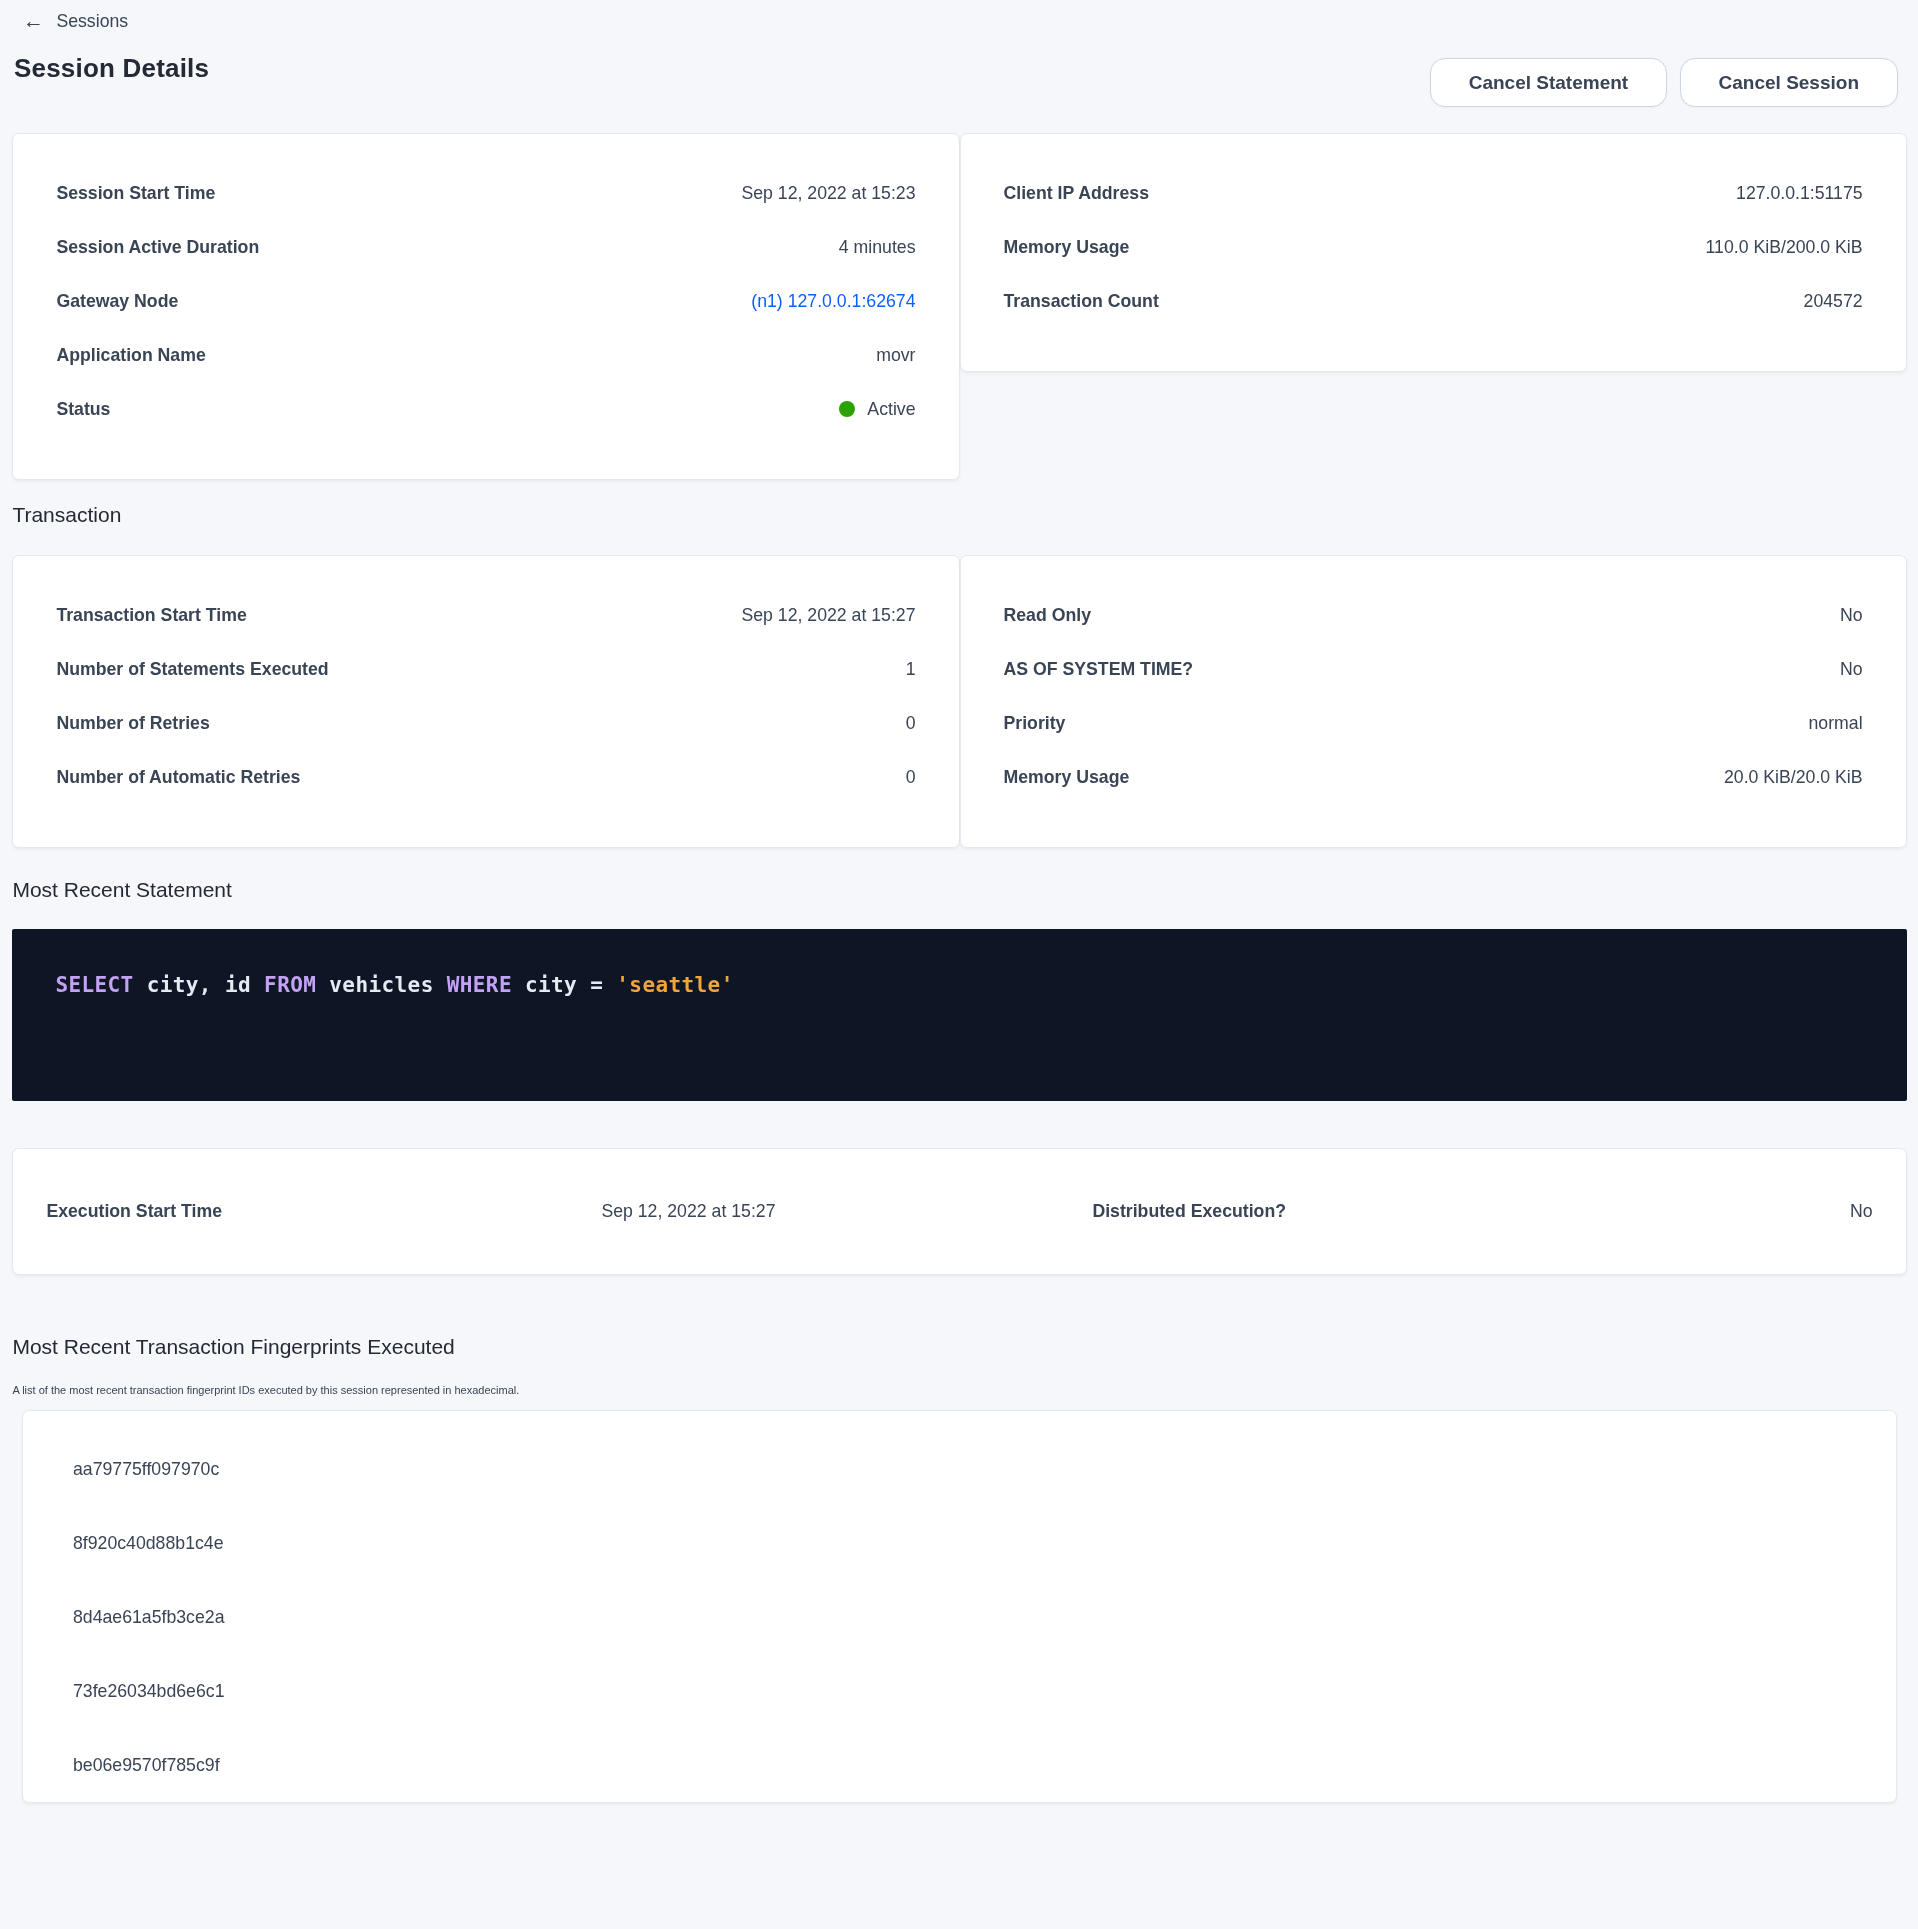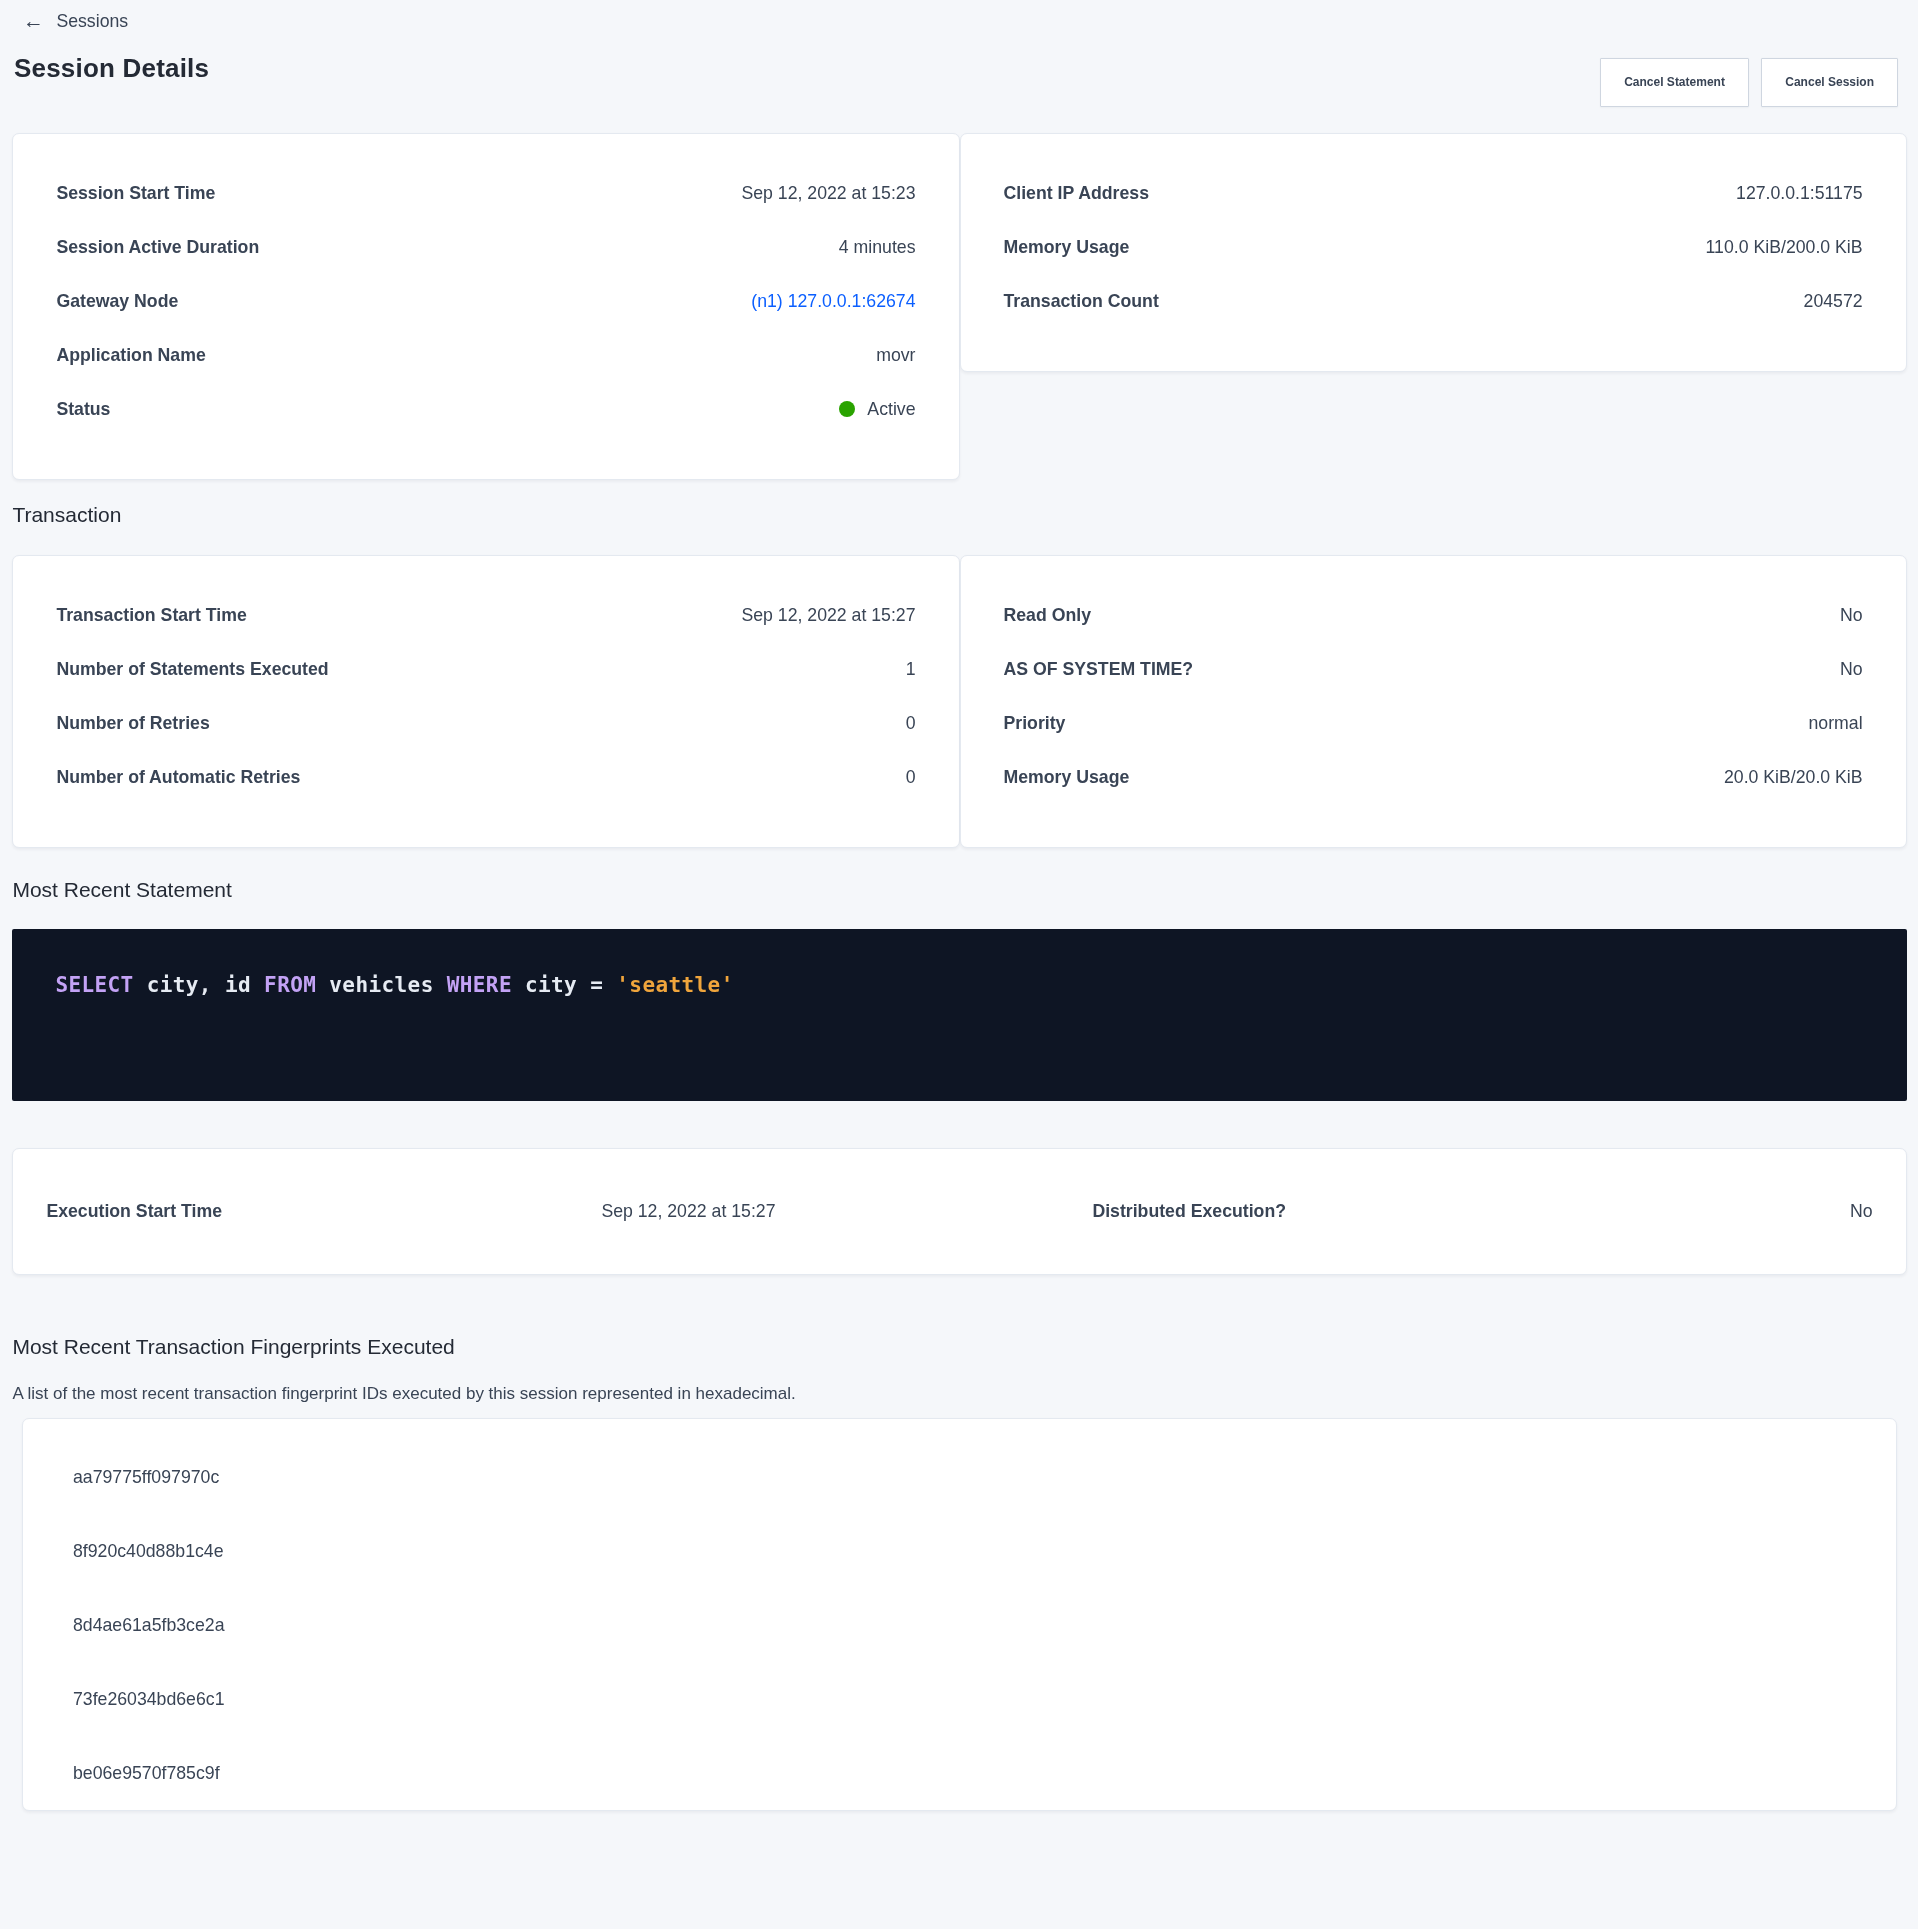--- a/index.html
+++ b/index.html
@@ -19,42 +19,42 @@
     font-size:17.7px;color:var(--text);text-decoration:none;cursor:pointer;
   }
   .breadcrumb .arrow{font-size:21px;line-height:19.5px;}
   .titlerow{
     display:flex;justify-content:space-between;align-items:flex-start;
     margin:21px 21px 0 14px;
   }
   h1{margin:0;font-size:26px;font-weight:bold;color:var(--heading);letter-spacing:0.2px;}
   .btns{display:flex;gap:12.4px;margin-top:5.3px;}
   .btn{
-    background:#fff;border:0.9px solid var(--btnborder);border-radius:1px;
-    font-family:"Liberation Sans",sans-serif;font-size:12px;font-weight:bold;color:var(--text);
-    padding:0 23px;height:49px;line-height:47px;cursor:pointer;box-shadow:0 0.9px 1.8px rgba(33,43,54,.04);
+    background:#fff;border:0.9px solid var(--btnborder);border-radius:15px;
+    font-family:"Liberation Sans",sans-serif;font-size:19px;font-weight:bold;color:var(--text);
+    padding:0 38px;height:49px;line-height:47px;cursor:pointer;box-shadow:0 0.9px 1.8px rgba(33,43,54,.04);
   }
   
   .cards{display:flex;margin:26.6px 12.4px 0 12.4px;align-items:flex-start;}
   .card{
     background:var(--card);border:0.9px solid var(--border);border-radius:7px;
     box-shadow:0 1.8px 2.7px rgba(33,43,54,.05);
   }
   .infocard{padding:32px 43px 43px 43px;flex:1;}
   .row{display:flex;justify-content:space-between;align-items:center;height:54px;font-size:17.7px;}
   .lbl{font-weight:bold;color:var(--text);}
   .val{color:var(--text);text-align:right;}
   .val a{color:var(--link);text-decoration:none;cursor:pointer;}
   .status{display:inline-flex;align-items:center;gap:12.4px;}
   .dot{width:16px;height:16px;border-radius:50%;background:var(--green);display:inline-block;}
   
   .section-h{font-size:21px;font-weight:normal;color:var(--heading);margin:23px 0 28px 12.4px;}
   .section-h.mrs{margin-top:30px;margin-bottom:26.6px;}
   .section-h.fp{margin-top:60px;margin-bottom:0;}
-  .sub{font-size:17px;color:var(--text);margin:25px 0 14px 12.4px;}
+  .sub{font-size:11px;color:var(--text);margin:25px 0 14px 12.4px;}
   
   .code{
     margin:0 12.4px;background:var(--codebg);border-radius:2px;height:172px;
     padding:44px 43px;font-family:"DejaVu Sans Mono","Liberation Mono",monospace;
     font-size:21px;font-weight:600;letter-spacing:0.4px;color:var(--codetext);white-space:pre;
   }
   .code .kw{color:var(--kw);}
   .code .str{color:var(--str);}
   
   .execcard{

